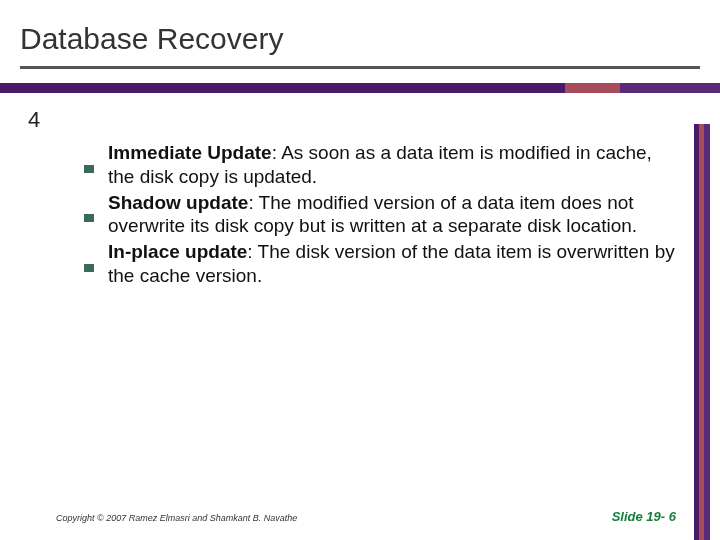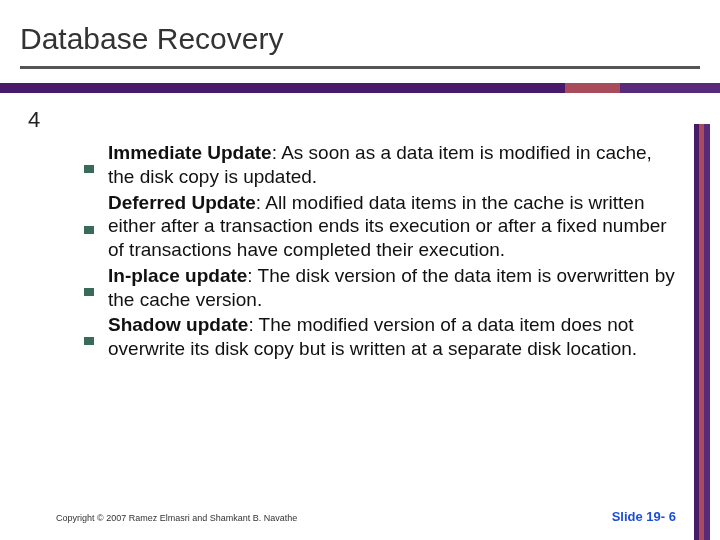--- a/index.html
+++ b/index.html
@@ -93,29 +93,30 @@
   .v3 { width: 6px; background: #5a2a7a; }
   .footer {
     position: absolute;
     bottom: 16px;
     left: 0;
     right: 0;
     padding: 0 28px 0 56px;
     display: flex;
     justify-content: space-between;
     align-items: baseline;
+    font-style: italic;
   }
   .copyright {
     font-size: 9px;
     color: #333;
   }
   .slidenum {
     font-size: 13px;
     font-weight: bold;
-    color: #1d4ed8;
+    color: #15803d;
     padding-right: 16px;
   }
 </style>
 </head>
 <body>
 
 <div class="slide">
 
   <div class="title-block">
     <div class="title">Database Recovery</div>
@@ -135,38 +136,32 @@
 
     <div class="bullets">
 
       <div class="bullet">
         <div class="sq"></div>
         <div class="bullet-text">
           <b>Immediate Update</b><span>:  As soon as a data item is modified in cache, the disk copy is updated.</span>
         </div>
       </div>
 
+
       <div class="bullet">
         <div class="sq"></div>
         <div class="bullet-text">
-          <b>Deferred Update</b><span>:  All modified data items in the cache is written either after a transaction ends its execution or after a fixed number of transactions have completed their execution.</span>
+          <b>Shadow update</b><span>:  The modified version of a data item does not overwrite its disk copy but is written at a separate disk location.</span>
         </div>
       </div>
 
       <div class="bullet">
         <div class="sq"></div>
         <div class="bullet-text">
           <b>In-place update</b><span>: The disk version of the data item is overwritten by the cache version.</span>
-        </div>
-      </div>
-
-      <div class="bullet">
-        <div class="sq"></div>
-        <div class="bullet-text">
-          <b>Shadow update</b><span>:  The modified version of a data item does not overwrite its disk copy but is written at a separate disk location.</span>
         </div>
       </div>
 
     </div>
   </div>
 
   <div class="vstripe">
     <div class="v1"></div>
     <div class="v2"></div>
     <div class="v3"></div>

